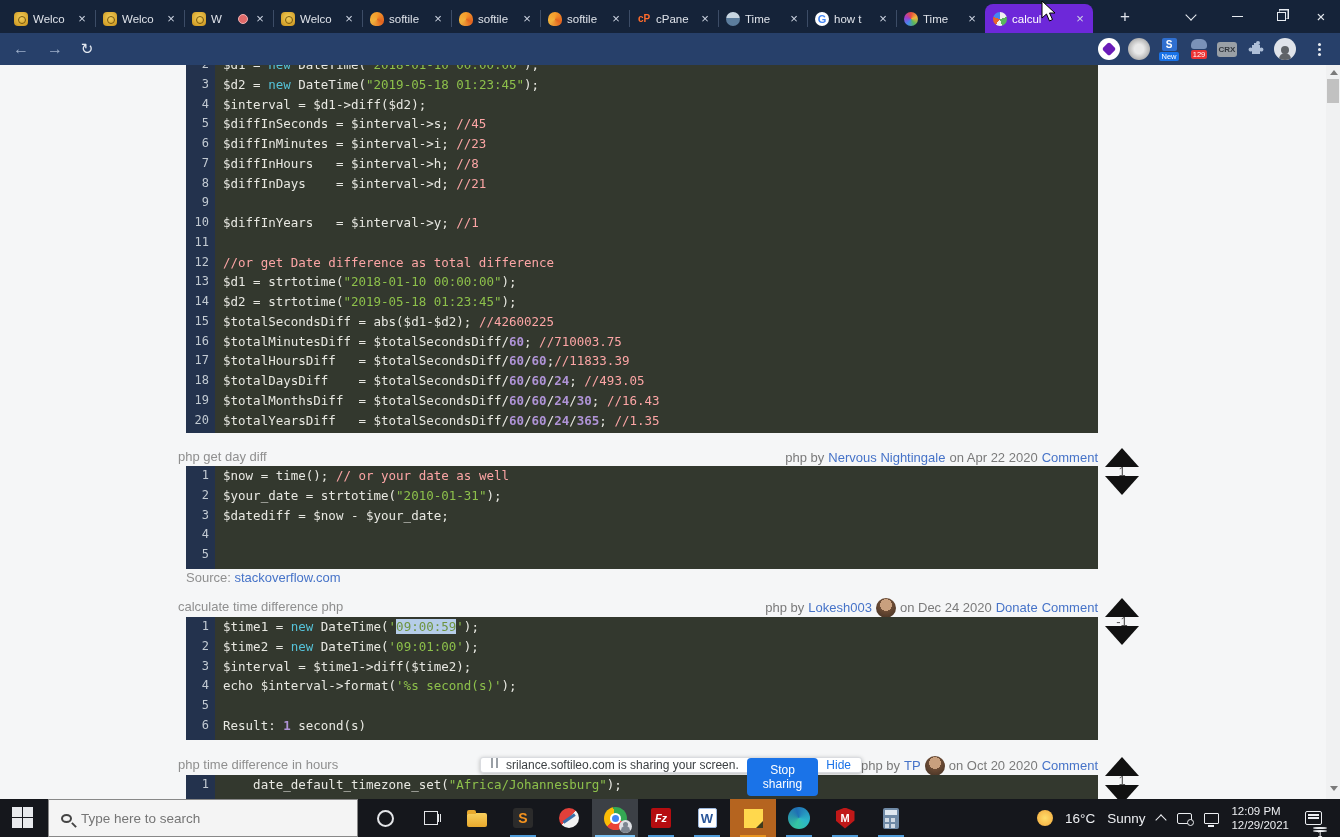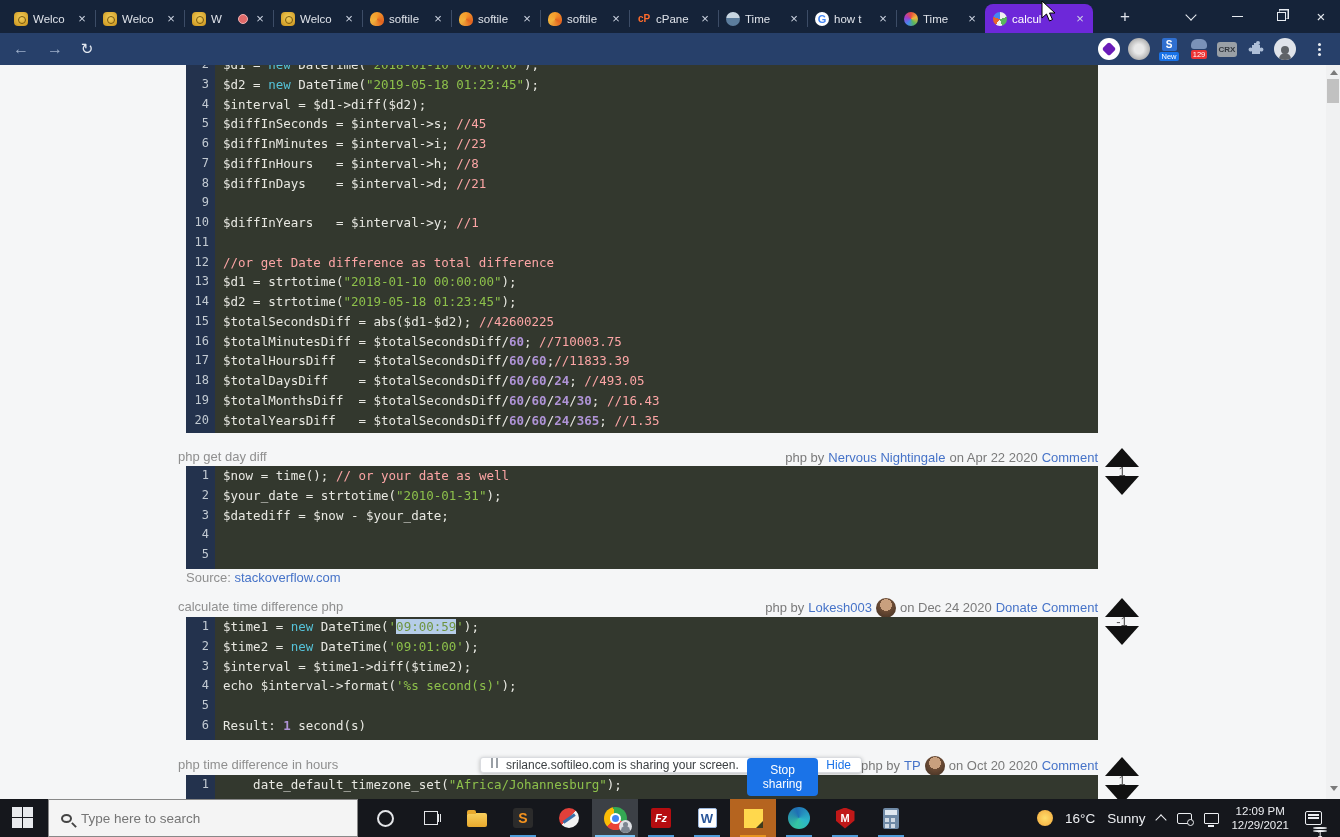--- a/index.html
+++ b/index.html
@@ -148,21 +148,21 @@
   .ic-calc::after { content:""; position:absolute; left:2px; top:10px; width:4px; height:4px; background:#d0dae4;
                     box-shadow:6px 0 0 #d0dae4, 0 6px 0 #d0dae4, 6px 6px 0 #d0dae4; }
   .tray { position:absolute; right:0; top:0; height:38px; display:flex; align-items:center; gap:12px; padding-right:8px; color:#eceef1; }
   .sun { width:16px; height:16px; border-radius:50%; background:radial-gradient(#ffde6b,#f3a83c); }
   .weathertext { font-size:13.5px; }
   .tray-chev { width:8px; height:8px; border-top:1.7px solid #eceef1; border-right:1.7px solid #eceef1; transform:rotate(-45deg); margin-top:4px;}
   .tray-cast { width:15px; height:11px; border:1.5px solid #eceef1; border-radius:2px; position:relative; }
   .tray-cast::after { content:""; position:absolute; right:-3px; bottom:-3px; width:5px; height:5px; border:1.5px solid #eceef1; border-radius:50%; background:#15171c;}
   .tray-net { width:15px; height:11px; border:1.5px solid #eceef1; border-radius:1px; position:relative;}
   .tray-net::after { content:""; position:absolute; left:3px; bottom:-4px; width:6px; height:2px; background:#eceef1; }
-  .clock { font-size:11.5px; text-align:center; line-height:14px; }
+  .clock { font-size:11.5px; text-align:left; line-height:14px; }
   .notif { position:relative; width:17px; height:14px; border:1.5px solid #eceef1; border-radius:2px; margin-left:4px; margin-right:10px;}
   .notif i { display:block; margin:2px 2px 0; height:1.5px; background:#eceef1; box-shadow:0 3px 0 #eceef1; }
   .notif-badge { position:absolute; right:-8px; bottom:-5px; width:14px; height:14px; border-radius:50%; background:#15171c;
                  border:1px solid #eceef1; color:#fff; font-size:9px; font-style:normal; text-align:center; line-height:13px; box-shadow:none;}
 
   
   .cursor { position:absolute; left:1040px; top:0; z-index:60; }
 </style>
 </head>
 <body>

